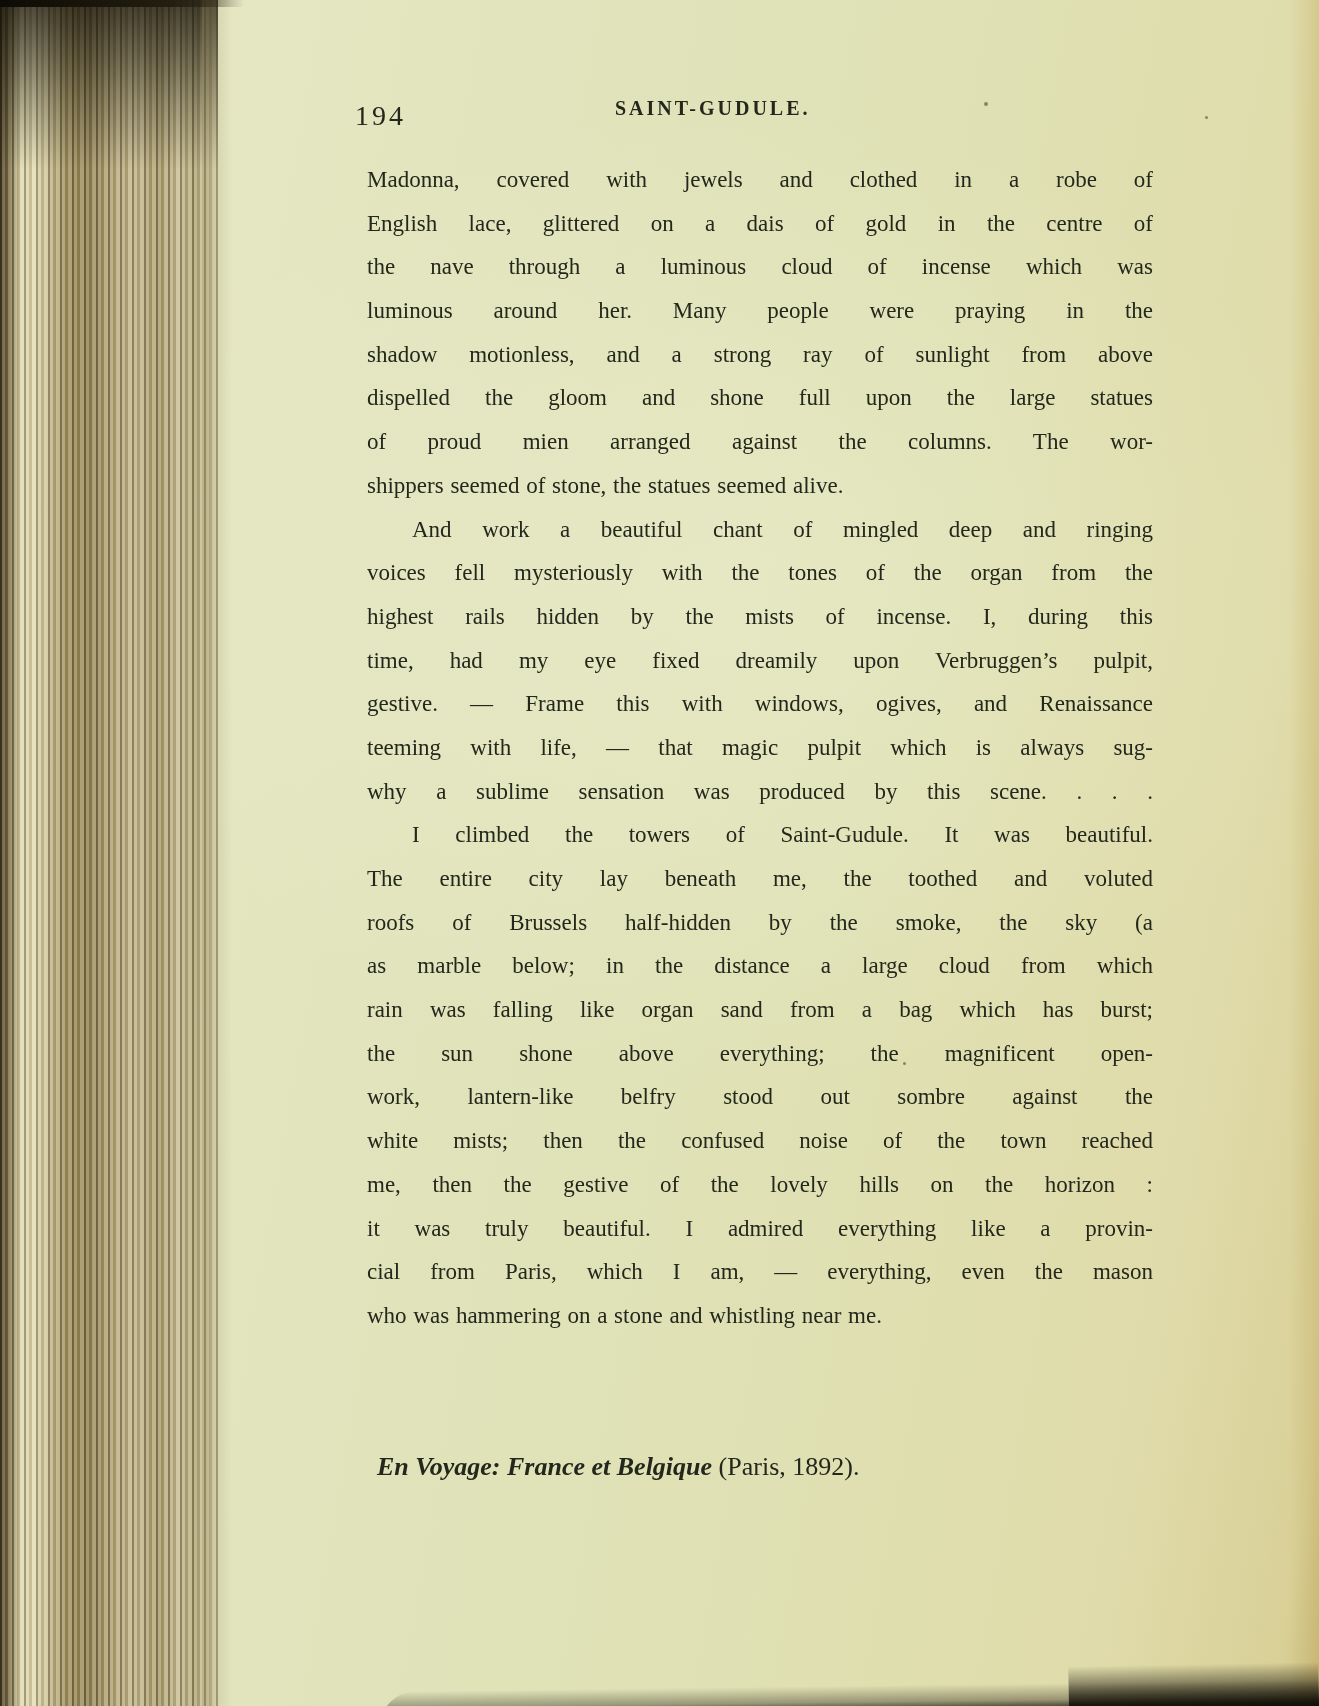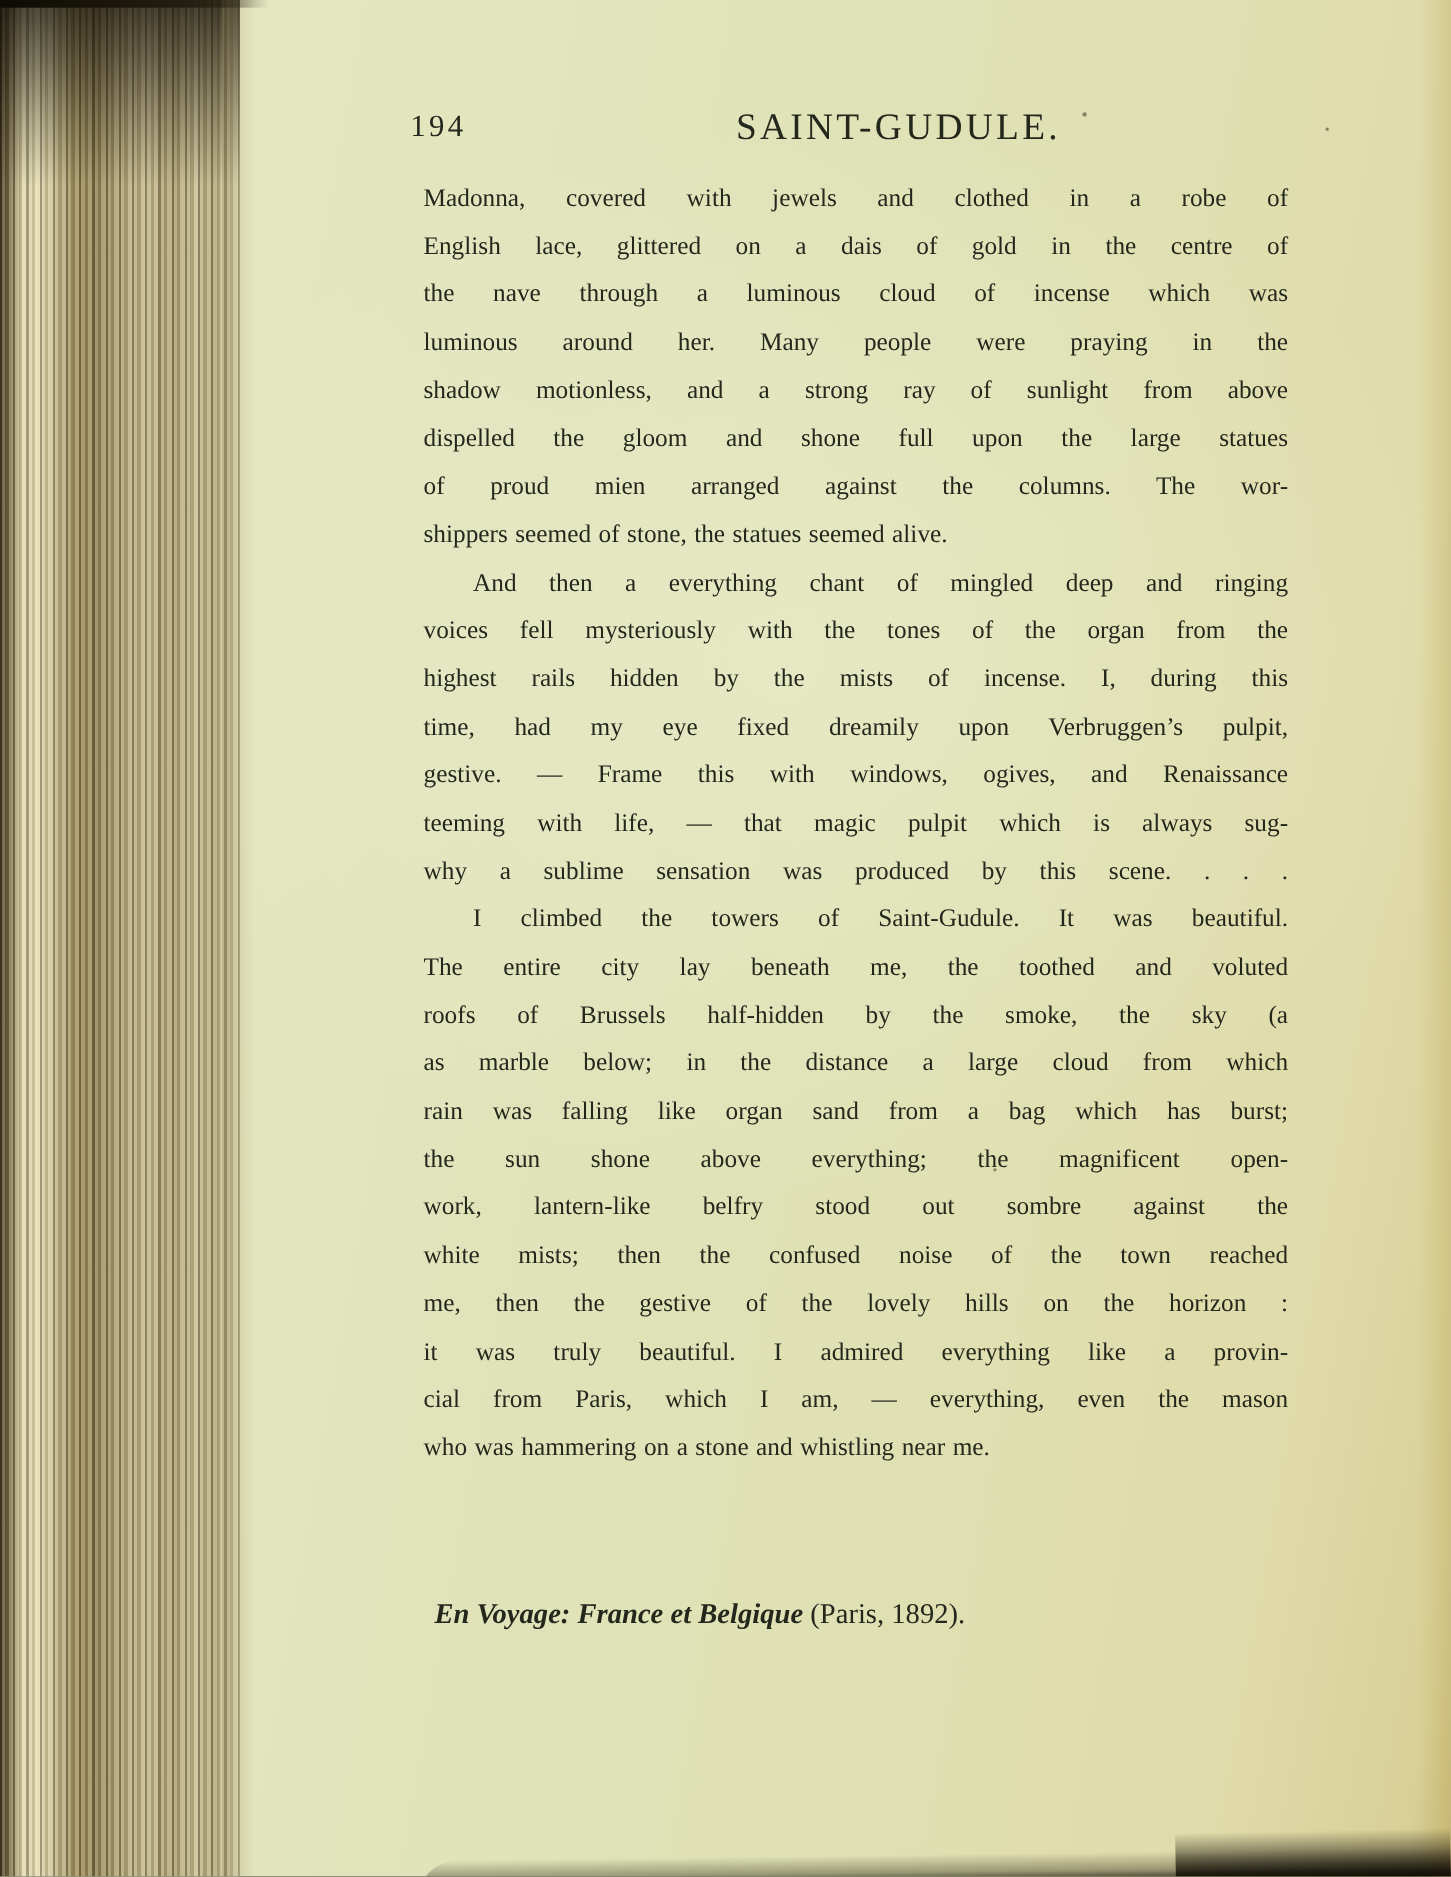--- a/index.html
+++ b/index.html
@@ -49,28 +49,28 @@
     background:linear-gradient(to bottom,rgba(21,17,8,0) 0%,rgba(21,17,8,0.35) 45%,#171309 78%);
     transform:rotate(-0.7deg);transform-origin:100% 100%;
     border-top-left-radius:60px;
   }
   #corner-shadow{
     position:absolute;right:0;bottom:0;width:250px;height:44px;
     background:linear-gradient(to bottom,rgba(19,16,8,0) 0%,rgba(19,16,8,0.55) 55%,#121008 100%);
     transform:rotate(-1deg);transform-origin:100% 100%;
   }
   
-  .ink{color:#24281c;margin-left:18px;}
+  .ink{color:#24281c;}
   #page-number{
     position:absolute;left:355px;top:100px;
     font-size:28px;letter-spacing:3px;
   }
   #running-title{
-    position:absolute;left:651px;top:97px;
-    font-size:34px;font-weight:normal;letter-spacing:3px;
+    position:absolute;left:615px;top:97px;
+    font-size:20px;font-weight:bold;letter-spacing:3px;
   }
   #body-text{
     position:absolute;left:367px;top:158px;width:786px;
     font-size:23px;line-height:43.7px;
     word-spacing:1px;
   }
   .line{
     text-align:justify;text-align-last:justify;
     white-space:normal;height:43.7px;overflow:visible;
   }
@@ -103,21 +103,21 @@
         <div class="line">Madonna, covered with jewels and clothed in a robe of</div>
         <div class="line">English lace, glittered on a dais of gold in the centre of</div>
         <div class="line">the nave through a luminous cloud of incense which was</div>
         <div class="line">luminous around her.  Many people were praying in the</div>
         <div class="line">shadow motionless, and a strong ray of sunlight from above</div>
         <div class="line">dispelled the gloom and shone full upon the large statues</div>
         <div class="line">of proud mien arranged against the columns.  The wor-</div>
         <div class="line endline">shippers seemed of stone, the statues seemed alive.</div>
       </div>
       <div>
-        <div class="line indent">And then a everything chant of mingled deep and ringing</div>
+        <div class="line indent">And work a beautiful chant of mingled deep and ringing</div>
         <div class="line">voices fell mysteriously with the tones of the organ from the</div>
         <div class="line">highest rails hidden by the mists of incense.  I, during this</div>
         <div class="line">time, had my eye fixed dreamily upon Verbruggen’s pulpit,</div>
         <div class="line">gestive. — Frame this with windows, ogives, and Renaissance</div>
         <div class="line">teeming with life, — that magic pulpit which is always sug-</div>
         <div class="line">why a sublime sensation was produced by this scene. . . .</div>
       </div>
       <div>
         <div class="line indent">I climbed the towers of Saint-Gudule.  It was beautiful.</div>
         <div class="line">The entire city lay beneath me, the toothed and voluted</div>

